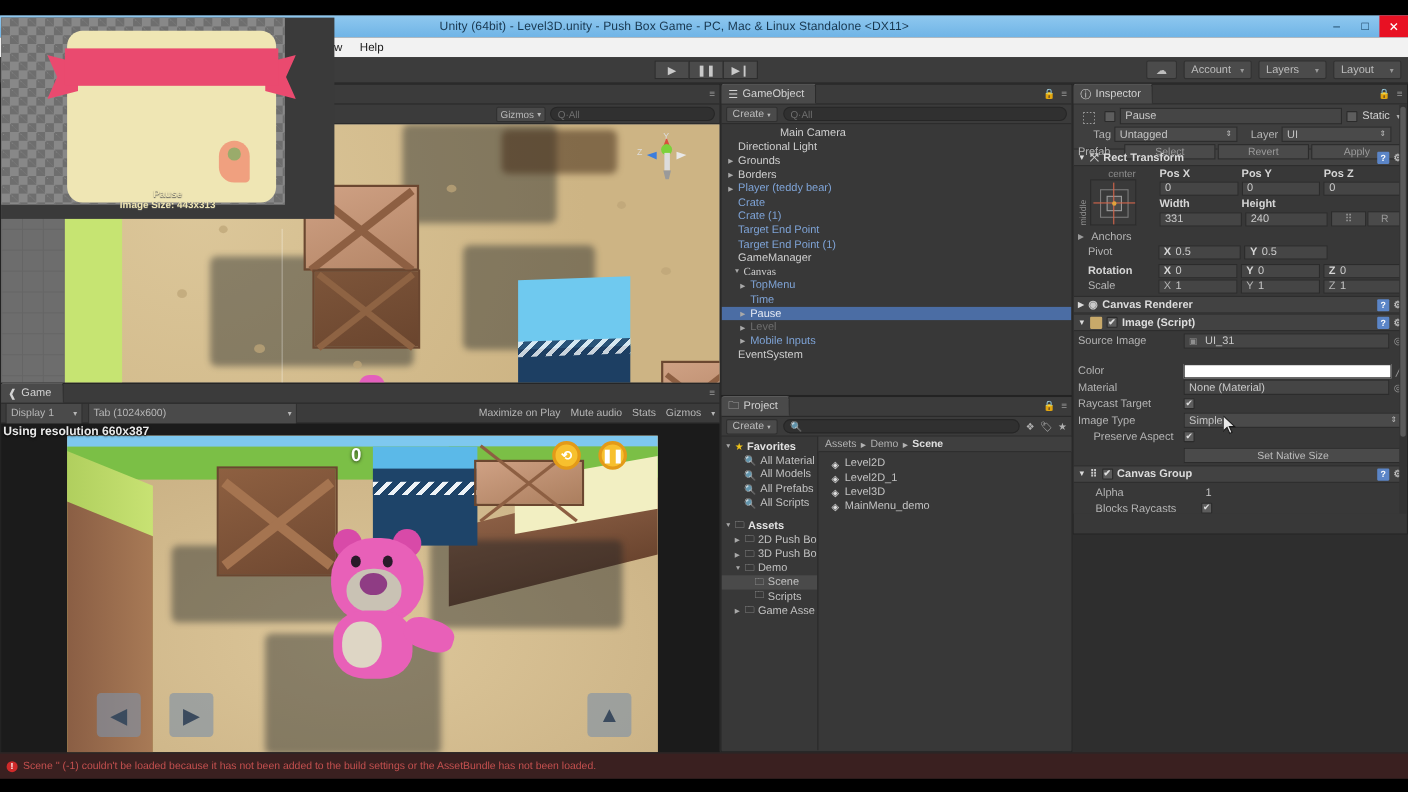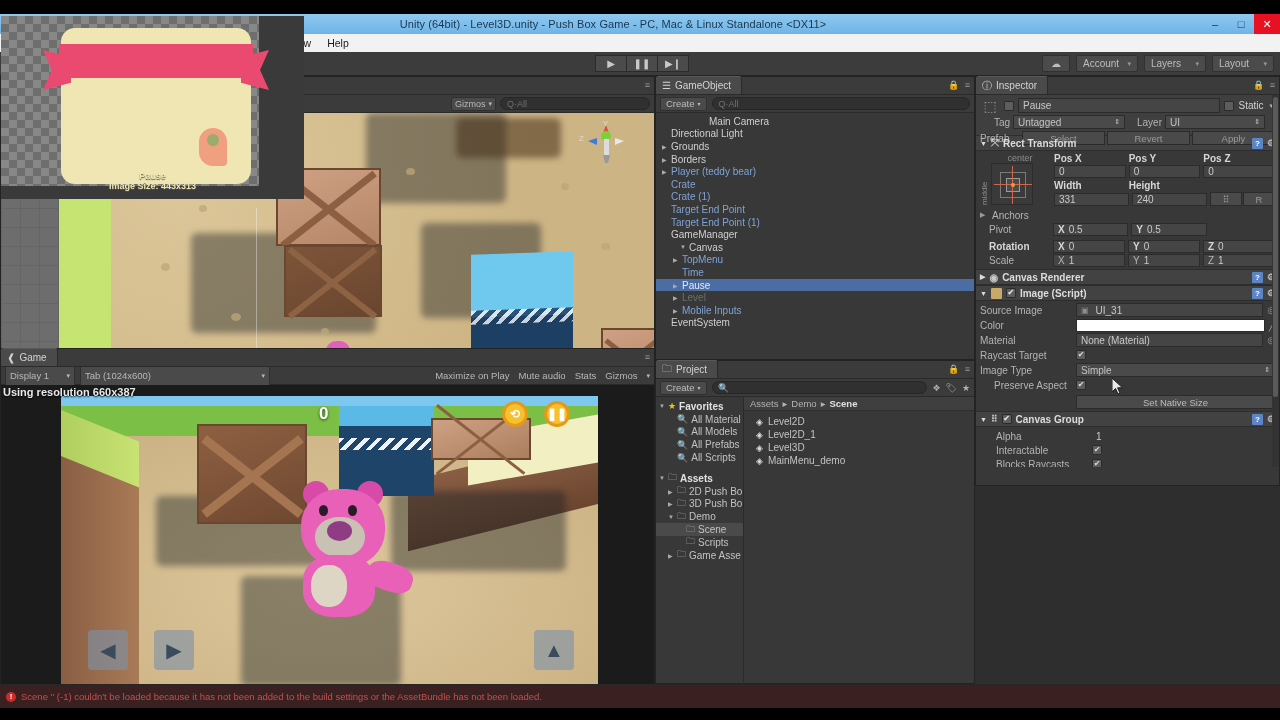--- a/index.html
+++ b/index.html
@@ -490,21 +490,21 @@
           <span class="hname blue">Target End Point</span>
         </div>
         <div class="hrow" style="padding-left: 6px;">
           <span class="arrow"></span>
           <span class="hname blue">Target End Point (1)</span>
         </div>
         <div class="hrow" style="padding-left: 6px;">
           <span class="arrow"></span>
           <span class="hname">GameManager</span>
         </div>
-        <div class="hrow" style="padding-left: 24px;">
+        <div class="hrow" style="padding-left: 11px; font-family: Liberation Serif, serif;">
           <span class="arrow">▼</span>
           <span class="hname">Canvas</span>
         </div>
         <div class="hrow" style="padding-left: 17px;">
           <span class="arrow">▶</span>
           <span class="hname blue">TopMenu</span>
         </div>
         <div class="hrow" style="padding-left: 17px;">
           <span class="arrow"></span>
           <span class="hname blue">Time</span>
@@ -808,21 +808,21 @@
       </div>
       <div style="padding:2px 4px">
         <div class="row" style="gap:4px">
           <span class="lbl" style="width:92px">Source Image</span>
           <div class="txtfield" style="flex:1;gap:4px">
             <span style="color:#8f8f8f;font-size:8px;margin-right:3px">▣</span>
             <span>UI_31</span>
           </div>
           <span style="font-size:9px;color:#9a9a9a">◎</span>
         </div>
-        <div class="row" style="gap:4px;margin-top:1px">
+        <div class="row" style="gap:4px;margin-top:13px">
           <span class="lbl" style="width:92px">Color</span>
           <div id="color-swatch" style="flex: 1 1 0%; height: 13px; border: 1px solid rgb(43, 43, 43); background: rgb(255, 255, 255);"></div>
           <span style="font-size:10px;color:#9a9a9a">╱</span>
         </div>
         <div class="row" style="gap:4px;margin-top:1px">
           <span class="lbl" style="width:92px">Material</span>
           <div class="txtfield" style="flex:1">None (Material)</div>
           <span style="font-size:9px;color:#9a9a9a">◎</span>
         </div>
         <div class="row" style="gap:4px;margin-top:1px">
@@ -855,24 +855,20 @@
           <span class="icon-book">?</span>
           <span class="gear">⚙</span>
         </span>
       </div>
       <div style="padding:2px 20px">
         <div class="row" style="gap:4px">
           <span class="lbl" style="width:92px">Alpha</span>
           <div class="txtfield" style="flex:1;border:none;background:transparent">1</div>
         </div>
         <div class="row" style="gap:4px">
-          <span class="lbl" style="width:92px">Interactable</span>
-          <div class="chk on"></div>
-        </div>
-        <div class="row" style="gap:4px">
           <span class="lbl" style="width:92px">Blocks Raycasts</span>
           <div class="chk on"></div>
         </div>
 
       </div>
 
       <div style="position:absolute;right:0;top:0;width:7px;height:100%;background:#333">
         <div style="position:absolute;right:1px;top:2px;width:5px;height:300px;background:#5a5a5a;border-radius:3px"></div>
       </div>
     </div>

